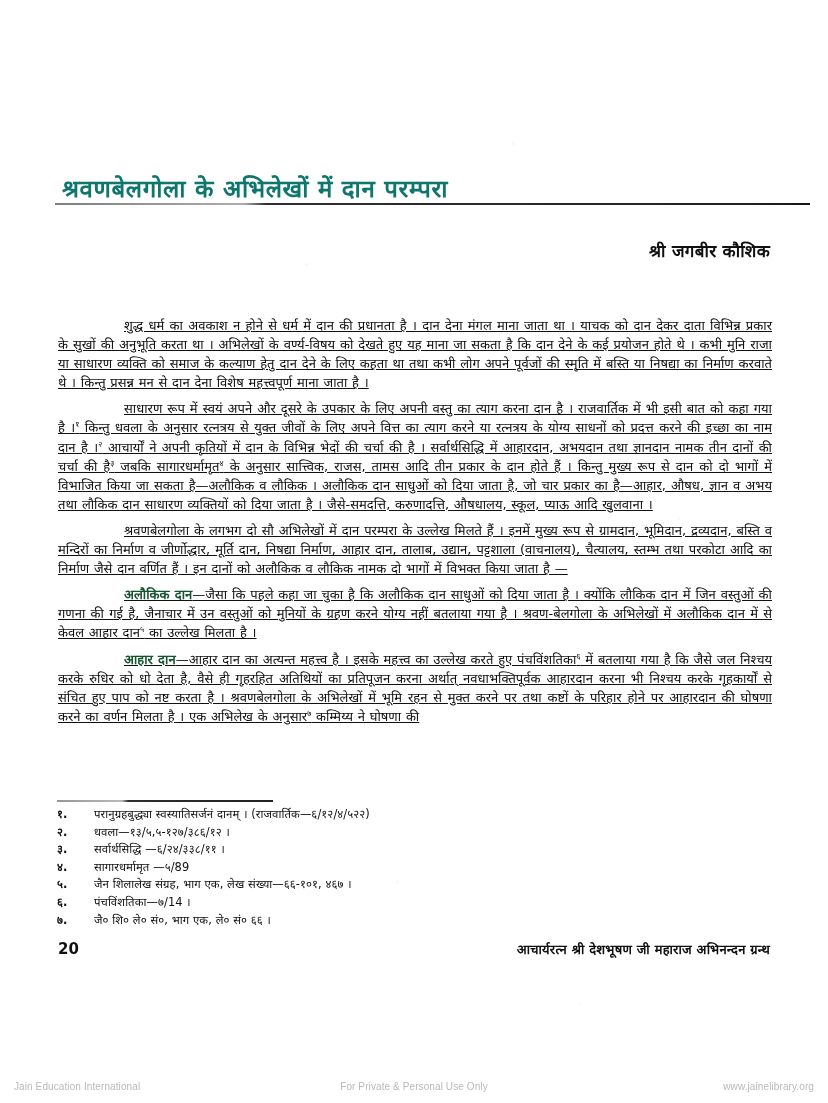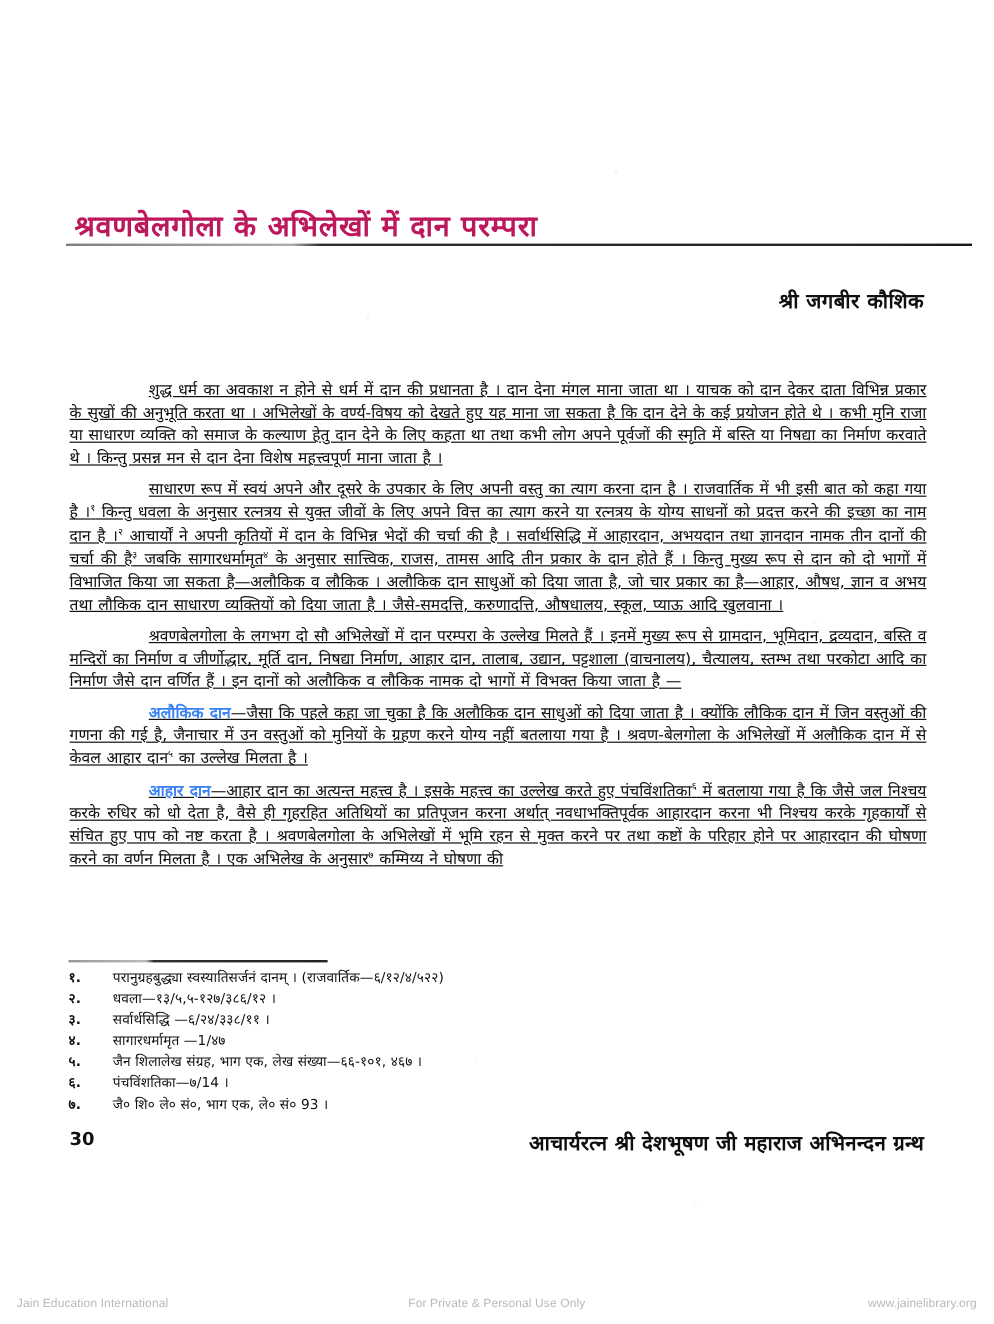--- a/index.html
+++ b/index.html
@@ -41,21 +41,21 @@
   
   .title {
     position: absolute;
     left: 62px;
     top: 158px;
     width: 700px;
     font-size: 24px;
     font-weight: 700;
     letter-spacing: 0.6px;
     line-height: 1.25;
-    color: #be185d;
+    color: #0f766e;
   }
 
   .title-rule {
     position: absolute;
     left: 55px;
     top: 203px;
     width: 755px;
     height: 2px;
     background: linear-gradient(to right,
       rgba(20,20,20,0.55) 0%,
@@ -94,21 +94,21 @@
     text-justify: inter-word;
     text-indent: 66px;
     color: #0d0d0d;
     letter-spacing: 0.02px;
     word-spacing: 0.6px;
   }
   p.para.spaced { margin-top: 7px; }
 
   b, .b {
     font-weight: 700;
-    color: #3b82f6;
+    color: #14532d;
   }
   sup {
     font-size: 8px;
     vertical-align: super;
     line-height: 0;
   }
 
   
   .fn-rule {
     position: absolute;
@@ -151,21 +151,21 @@
     left: 58px;
     top: 940px;
     font-size: 15px;
     font-weight: 700;
     color: #111;
   }
   .running-footer {
     position: absolute;
     right: 58px;
     top: 940px;
-    font-size: 17px;
+    font-size: 13px;
     font-weight: 700;
     color: #0f0f0f;
     letter-spacing: 0.2px;
   }
 
   
   .scan-footer {
     position: absolute;
     left: 0;
     right: 0;
@@ -213,37 +213,37 @@
     <div class="fn-row">
       <span class="fn-num">२.</span>
       <span class="fn-text">धवला—१३/५,५-१२७/३८६/१२ ।</span>
     </div>
     <div class="fn-row">
       <span class="fn-num">३.</span>
       <span class="fn-text">सर्वार्थसिद्धि —६/२४/३३८/११ ।</span>
     </div>
     <div class="fn-row">
       <span class="fn-num">४.</span>
-      <span class="fn-text">सागारधर्मामृत —1/४७</span>
+      <span class="fn-text">सागारधर्मामृत —५/89</span>
     </div>
     <div class="fn-row">
       <span class="fn-num">५.</span>
       <span class="fn-text">जैन शिलालेख संग्रह, भाग एक, लेख संख्या—६६-१०१, ४६७ ।</span>
     </div>
     <div class="fn-row">
       <span class="fn-num">६.</span>
       <span class="fn-text">पंचविंशतिका—७/14 ।</span>
     </div>
     <div class="fn-row">
       <span class="fn-num">७.</span>
-      <span class="fn-text">जै० शि० ले० सं०, भाग एक, ले० सं० 93 ।</span>
+      <span class="fn-text">जै० शि० ले० सं०, भाग एक, ले० सं० ६६ ।</span>
     </div>
   </div>
 
-  <div class="page-number">30</div>
+  <div class="page-number">20</div>
 
   <div class="running-footer">आचार्यरत्न श्री देशभूषण जी महाराज अभिनन्दन ग्रन्थ</div>
 
   <div class="scan-footer">
     <span class="sf-left">Jain Education International</span>
     <span class="sf-center">For Private &amp; Personal Use Only</span>
     <span class="sf-right">www.jainelibrary.org</span>
   </div>
 
 </div>

